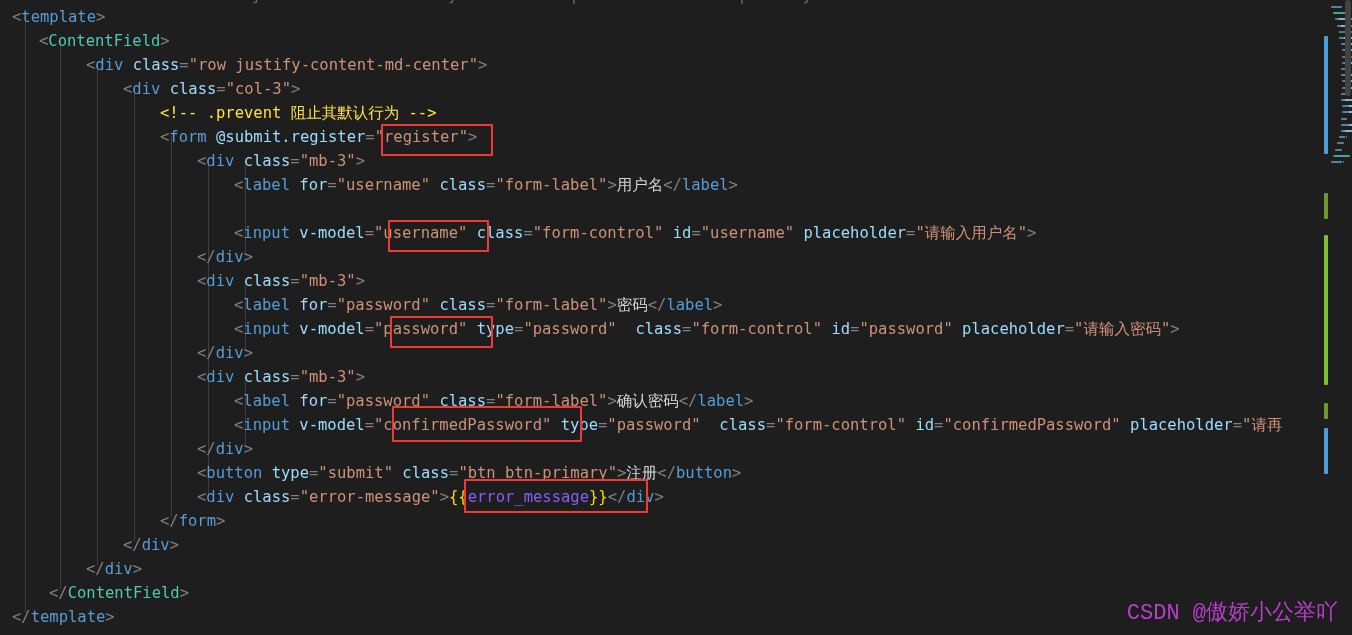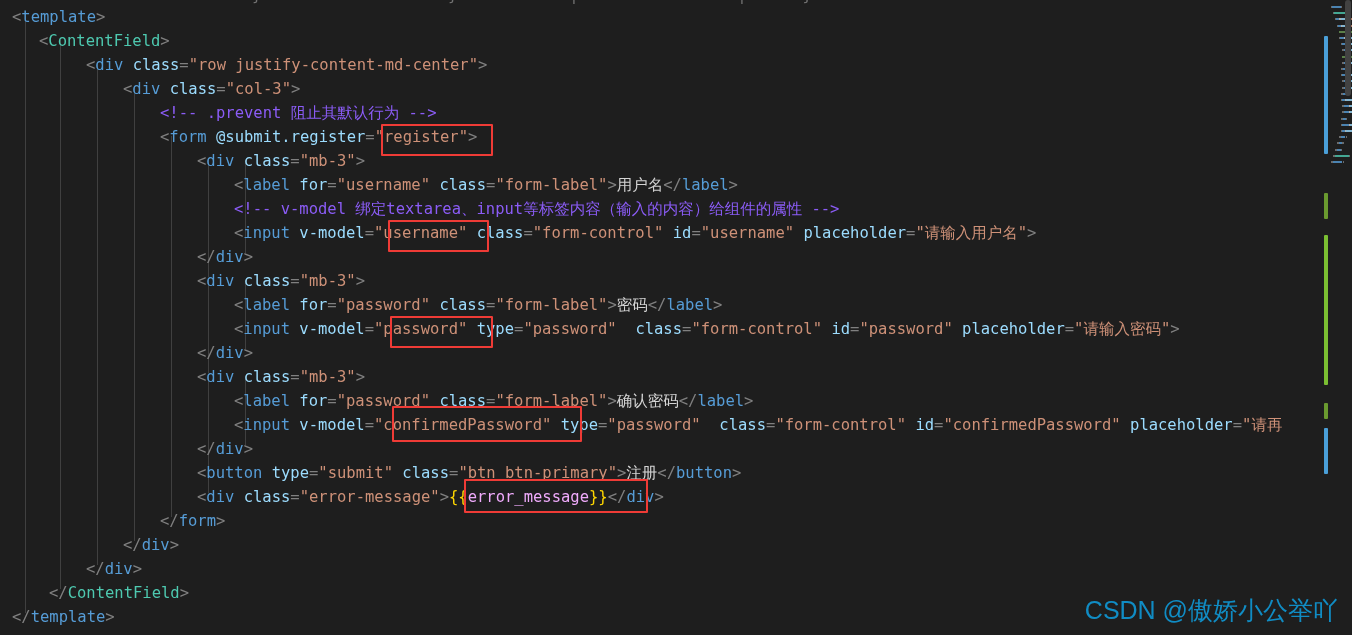--- a/index.html
+++ b/index.html
@@ -24,24 +24,24 @@
     letter-spacing:0px;
   }
   .line .txt{position:relative;z-index:2;}
 
   
   .pct{color:#808080;}        
   .tag{color:#569cd6;}        
   .comp{color:#4ec9b0;}       
   .attr{color:#9cdcfe;}       
   .str{color:#ce9178;}        
-  .cmt{color:#8b5cf6;}        
+  .cmt{color:#fde047;}        
   .txtc{color:#d4d4d4;}       
   .mus{color:#ffd700;}        
-  .musin{color:#f0abfc;margin-top:18px;}      
+  .musin{color:#8b5cf6;margin-top:18px;}      
 
   
   .guides{position:absolute;left:0;top:0;width:1320px;height:635px;z-index:0;pointer-events:none;}
   .guide{position:absolute;width:1px;background:#404040;}
 
   
   .redbox{position:absolute;border:2px solid #ef3b36;z-index:5;pointer-events:none;border-radius:1px;}
 
   
   #gutter{position:absolute;right:0;top:0;width:32px;height:635px;background:#1e1e1e;}
@@ -49,22 +49,22 @@
   .mm{position:absolute;height:2px;border-radius:0;}
   #mmslider{position:absolute;right:0;top:0;width:32px;height:0;background:rgba(255,255,255,0.04);}
   
   .deco{position:absolute;left:4px;width:4px;border-radius:1px;}
   
   #sbthumb{position:absolute;right:1px;top:0;width:6px;background:#424242;border-radius:3px;}
 
   
   #watermark{
     position:absolute;right:14px;bottom:8px;
-    font-family:Liberation Sans, sans-serif;
-    font-size:25px;color:#0ea5e9;opacity:.82;z-index:8;white-space:nowrap;
+    font-family:Liberation Mono, monospace;
+    font-size:22px;color:#d946ef;opacity:.82;z-index:8;white-space:nowrap;
   }
 
   
   #topcut{position:absolute;left:0;top:0;width:1320px;height:7px;overflow:hidden;z-index:1;}
   #topcut .line{height:24px;line-height:24px;margin-top:-17px;opacity:.85;}
 </style>
 </head>
 <body>
 
 <div id="app">
@@ -89,21 +89,20 @@
 
   <div id="code">
       <div class="line" style="position: absolute; left: 12px; top: 5px;"><span class="txt pct">&lt;</span><span class="txt tag">template</span><span class="txt pct">&gt;</span></div>
       <div class="line" style="position: absolute; left: 39px; top: 29px;"><span class="txt pct">&lt;</span><span class="txt comp">ContentField</span><span class="txt pct">&gt;</span></div>
       <div class="line" style="position: absolute; left: 86px; top: 53px;"><span class="txt pct">&lt;</span><span class="txt tag">div</span><span class="txt txtc"> </span><span class="txt attr">class</span><span class="txt pct">=</span><span class="txt str">"row justify-content-md-center"</span><span class="txt pct">&gt;</span></div>
       <div class="line" style="position: absolute; left: 123px; top: 77px;"><span class="txt pct">&lt;</span><span class="txt tag">div</span><span class="txt txtc"> </span><span class="txt attr">class</span><span class="txt pct">=</span><span class="txt str">"col-3"</span><span class="txt pct">&gt;</span></div>
       <div class="line" style="position: absolute; left: 160px; top: 101px;"><span class="txt cmt">&lt;!-- .prevent 阻止其默认行为 --&gt;</span></div>
       <div class="line" style="position: absolute; left: 160px; top: 125px;"><span class="txt pct">&lt;</span><span class="txt tag">form</span><span class="txt txtc"> </span><span class="txt attr">@submit.register</span><span class="txt pct">=</span><span class="txt str">"register"</span><span class="txt pct">&gt;</span></div>
       <div class="line" style="position: absolute; left: 197px; top: 149px;"><span class="txt pct">&lt;</span><span class="txt tag">div</span><span class="txt txtc"> </span><span class="txt attr">class</span><span class="txt pct">=</span><span class="txt str">"mb-3"</span><span class="txt pct">&gt;</span></div>
       <div class="line" style="position: absolute; left: 234px; top: 173px;"><span class="txt pct">&lt;</span><span class="txt tag">label</span><span class="txt txtc"> </span><span class="txt attr">for</span><span class="txt pct">=</span><span class="txt str">"username"</span><span class="txt txtc"> </span><span class="txt attr">class</span><span class="txt pct">=</span><span class="txt str">"form-label"</span><span class="txt pct">&gt;</span><span class="txt txtc">用户名</span><span class="txt pct">&lt;/</span><span class="txt tag">label</span><span class="txt pct">&gt;</span></div>
-      <div class="line" style="position: absolute; left: 234px; top: 197px;"><span class="txt cmt">&lt;!-- v-model 绑定textarea、input等标签内容（输入的内容）给组件的属性 --&gt;</span></div>
       <div class="line" style="position: absolute; left: 234px; top: 221px;"><span class="txt pct">&lt;</span><span class="txt tag">input</span><span class="txt txtc"> </span><span class="txt attr">v-model</span><span class="txt pct">=</span><span class="txt str">"username"</span><span class="txt txtc"> </span><span class="txt attr">class</span><span class="txt pct">=</span><span class="txt str">"form-control"</span><span class="txt txtc"> </span><span class="txt attr">id</span><span class="txt pct">=</span><span class="txt str">"username"</span><span class="txt txtc"> </span><span class="txt attr">placeholder</span><span class="txt pct">=</span><span class="txt str">"请输入用户名"</span><span class="txt pct">&gt;</span></div>
       <div class="line" style="position: absolute; left: 197px; top: 245px;"><span class="txt pct">&lt;/</span><span class="txt tag">div</span><span class="txt pct">&gt;</span></div>
       <div class="line" style="position: absolute; left: 197px; top: 269px;"><span class="txt pct">&lt;</span><span class="txt tag">div</span><span class="txt txtc"> </span><span class="txt attr">class</span><span class="txt pct">=</span><span class="txt str">"mb-3"</span><span class="txt pct">&gt;</span></div>
       <div class="line" style="position: absolute; left: 234px; top: 293px;"><span class="txt pct">&lt;</span><span class="txt tag">label</span><span class="txt txtc"> </span><span class="txt attr">for</span><span class="txt pct">=</span><span class="txt str">"password"</span><span class="txt txtc"> </span><span class="txt attr">class</span><span class="txt pct">=</span><span class="txt str">"form-label"</span><span class="txt pct">&gt;</span><span class="txt txtc">密码</span><span class="txt pct">&lt;/</span><span class="txt tag">label</span><span class="txt pct">&gt;</span></div>
       <div class="line" style="position: absolute; left: 234px; top: 317px;"><span class="txt pct">&lt;</span><span class="txt tag">input</span><span class="txt txtc"> </span><span class="txt attr">v-model</span><span class="txt pct">=</span><span class="txt str">"password"</span><span class="txt txtc"> </span><span class="txt attr">type</span><span class="txt pct">=</span><span class="txt str">"password"</span><span class="txt txtc">  </span><span class="txt attr">class</span><span class="txt pct">=</span><span class="txt str">"form-control"</span><span class="txt txtc"> </span><span class="txt attr">id</span><span class="txt pct">=</span><span class="txt str">"password"</span><span class="txt txtc"> </span><span class="txt attr">placeholder</span><span class="txt pct">=</span><span class="txt str">"请输入密码"</span><span class="txt pct">&gt;</span></div>
       <div class="line" style="position: absolute; left: 197px; top: 341px;"><span class="txt pct">&lt;/</span><span class="txt tag">div</span><span class="txt pct">&gt;</span></div>
       <div class="line" style="position: absolute; left: 197px; top: 365px;"><span class="txt pct">&lt;</span><span class="txt tag">div</span><span class="txt txtc"> </span><span class="txt attr">class</span><span class="txt pct">=</span><span class="txt str">"mb-3"</span><span class="txt pct">&gt;</span></div>
       <div class="line" style="position: absolute; left: 234px; top: 389px;"><span class="txt pct">&lt;</span><span class="txt tag">label</span><span class="txt txtc"> </span><span class="txt attr">for</span><span class="txt pct">=</span><span class="txt str">"password"</span><span class="txt txtc"> </span><span class="txt attr">class</span><span class="txt pct">=</span><span class="txt str">"form-label"</span><span class="txt pct">&gt;</span><span class="txt txtc">确认密码</span><span class="txt pct">&lt;/</span><span class="txt tag">label</span><span class="txt pct">&gt;</span></div>
       <div class="line" style="position: absolute; left: 234px; top: 413px;"><span class="txt pct">&lt;</span><span class="txt tag">input</span><span class="txt txtc"> </span><span class="txt attr">v-model</span><span class="txt pct">=</span><span class="txt str">"confirmedPassword"</span><span class="txt txtc"> </span><span class="txt attr">type</span><span class="txt pct">=</span><span class="txt str">"password"</span><span class="txt txtc">  </span><span class="txt attr">class</span><span class="txt pct">=</span><span class="txt str">"form-control"</span><span class="txt txtc"> </span><span class="txt attr">id</span><span class="txt pct">=</span><span class="txt str">"confirmedPassword"</span><span class="txt txtc"> </span><span class="txt attr">placeholder</span><span class="txt pct">=</span><span class="txt str">"请再</span></div>
       <div class="line" style="position: absolute; left: 197px; top: 437px;"><span class="txt pct">&lt;/</span><span class="txt tag">div</span><span class="txt pct">&gt;</span></div>

